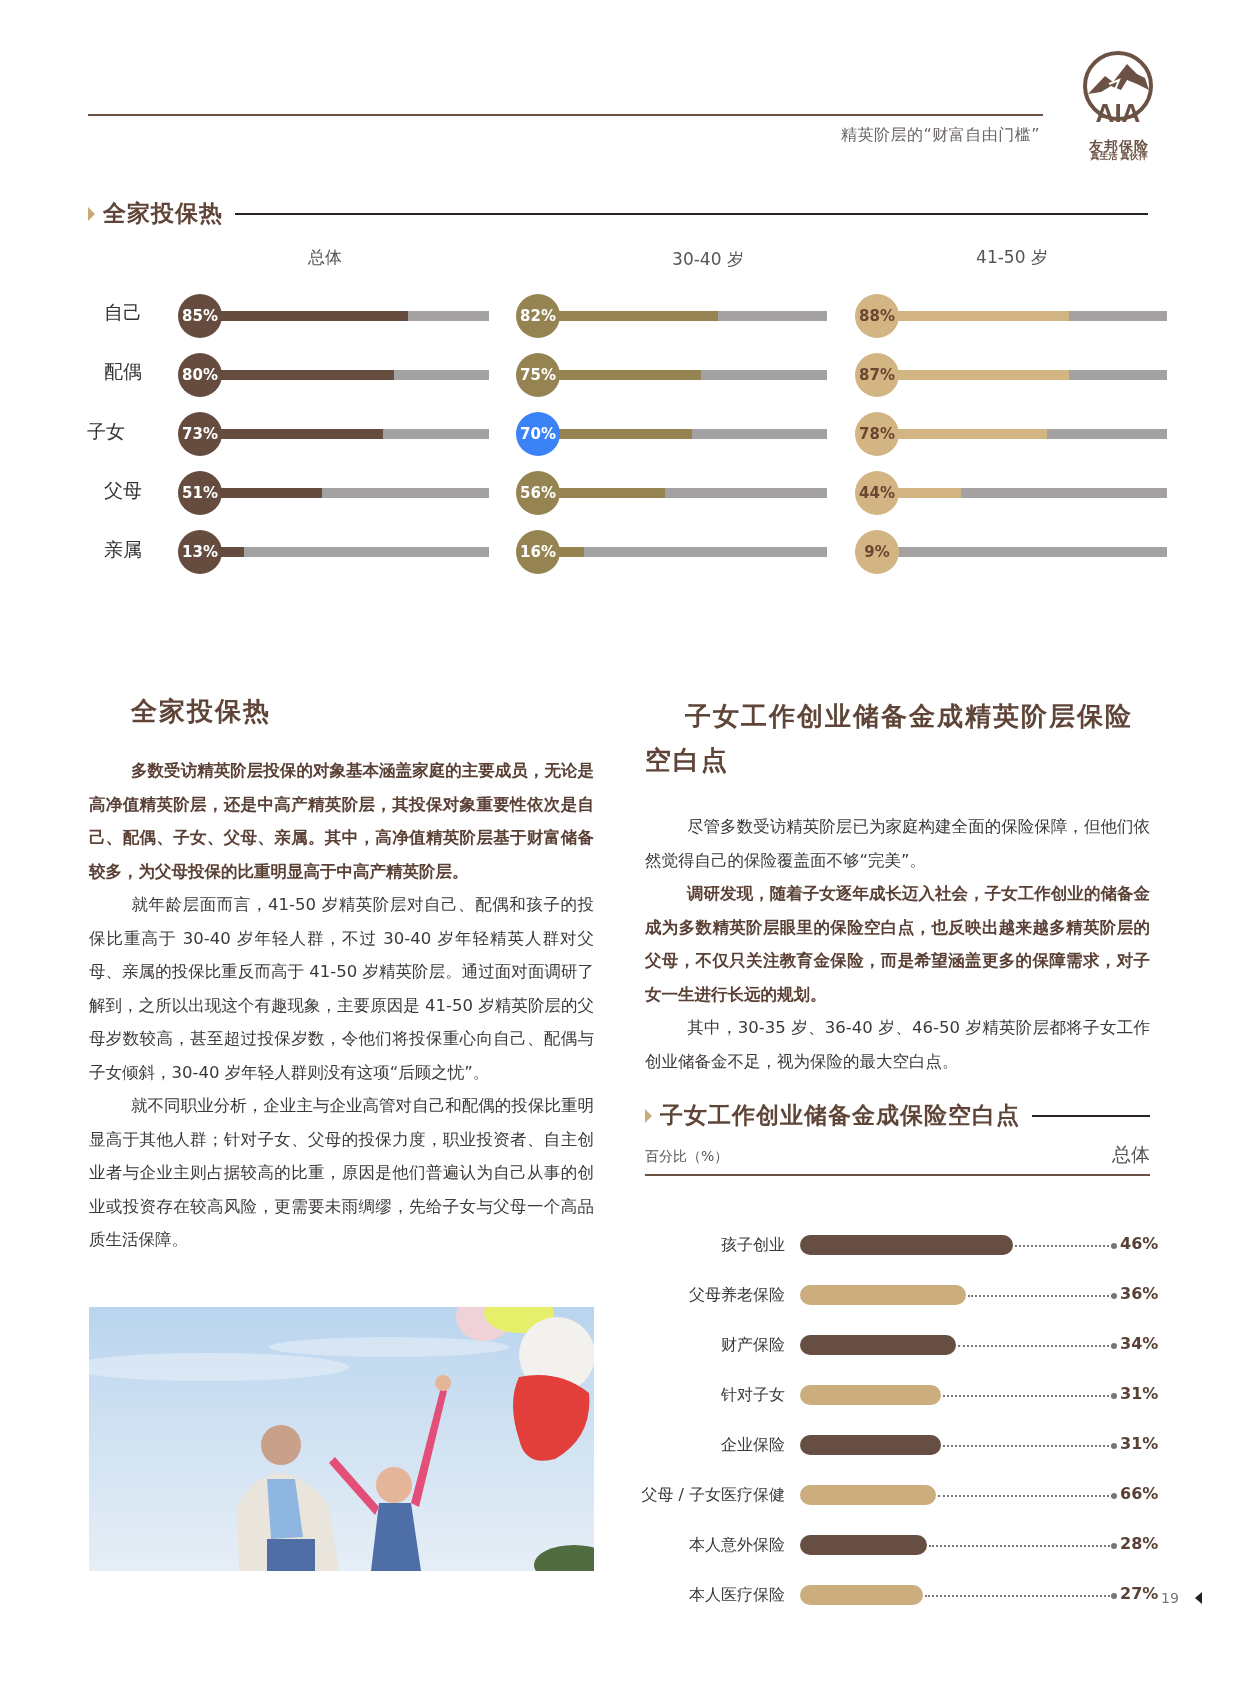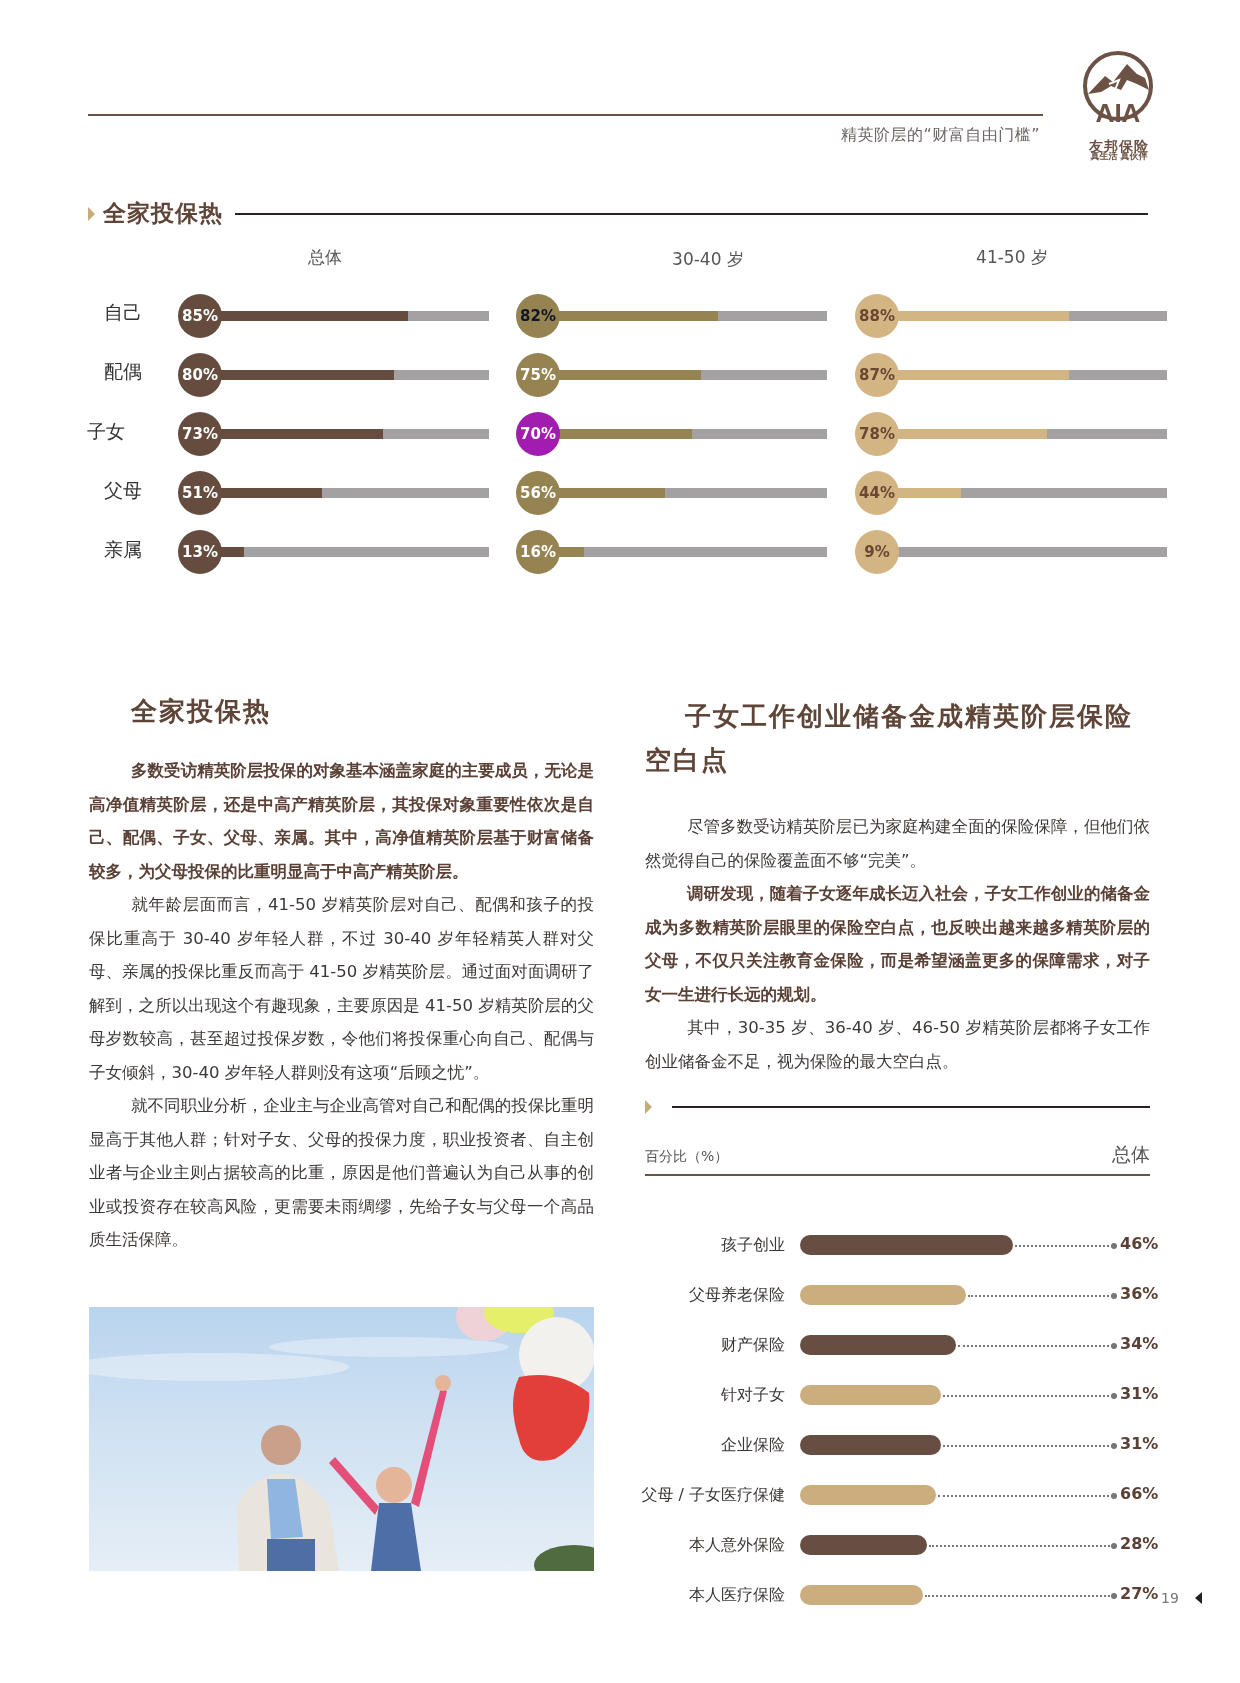--- a/index.html
+++ b/index.html
@@ -118,33 +118,33 @@
       </div>
       <div class="bubble" style="background:#664c3f; color:#fff;">13%</div>
     </div>
 </div>
 
 <div class="abs" style="left:516px; top:294px;">
   <div class="bar-row" style="top:0;">
       <div class="bar-track" style="width:291px;">
         <div class="bar-fill" style="width:182px; background:#968352;"></div>
       </div>
-      <div class="bubble" style="background:#968352; color:#0f172a;">82%</div>
+      <div class="bubble" style="background:#968352; color:#ffffff;">82%</div>
     </div>
   <div class="bar-row" style="top:59px;">
       <div class="bar-track" style="width:291px;">
         <div class="bar-fill" style="width:165px; background:#968352;"></div>
       </div>
       <div class="bubble" style="background:#968352; color:#fff;">75%</div>
     </div>
   <div class="bar-row" style="top:118px;">
       <div class="bar-track" style="width:291px;">
         <div class="bar-fill" style="width:156px; background:#968352;"></div>
       </div>
-      <div class="bubble" style="background:#a21caf; color:#fff;">70%</div>
+      <div class="bubble" style="background:#3b82f6; color:#fff;">70%</div>
     </div>
   <div class="bar-row" style="top:177px;">
       <div class="bar-track" style="width:291px;">
         <div class="bar-fill" style="width:129px; background:#968352;"></div>
       </div>
       <div class="bubble" style="background:#968352; color:#fff;">56%</div>
     </div>
   <div class="bar-row" style="top:236px;">
       <div class="bar-track" style="width:291px;">
         <div class="bar-fill" style="width:48px; background:#968352;"></div>
@@ -222,20 +222,21 @@
   <span>子女工作创业储备金成精英阶层保险空白点</span>
 </div>
 <div class="abs" style="left:645px; top:810px; width:505px;">
   <p class="para"><span class="ind"></span><span>尽管多数受访精英阶层已为家庭构建全面的保险保障，但他们依然觉得自己的保险覆盖面不够“完美”。</span></p>
   <p class="para bold"><span class="ind"></span><span>调研发现，随着子女逐年成长迈入社会，子女工作创业的储备金成为多数精英阶层眼里的保险空白点，也反映出越来越多精英阶层的父母，不仅只关注教育金保险，而是希望涵盖更多的保障需求，对子女一生进行长远的规划。</span></p>
   <p class="para"><span class="ind"></span><span>其中，30-35 岁、36-40 岁、46-50 岁精英阶层都将子女工作创业储备金不足，视为保险的最大空白点。</span></p>
 </div>
 
 <div class="abs sec-head" style="left:645px; top:1100px; width:505px;">
   <span class="sec-arrow"></span>
+  <span class="sec-title">子女工作创业储备金成保险空白点</span>
   <span class="sec-line"></span>
 </div>
 
 <div class="abs pct-label" style="left:645px; top:1148px;">百分比（%）</div>
 <div class="abs total-label" style="left:1080px; top:1142px; width:70px; text-align:right;">总体</div>
 <div class="abs chart2-rule" style="left:645px; top:1174px; width:505px;"></div>
 
 <div class="abs" style="left:645px; top:1201px; width:530px; height:400px;margin-top:32px;">
   <div class="c2-row" style="top:0;">
     <span class="c2-label">孩子创业</span>

